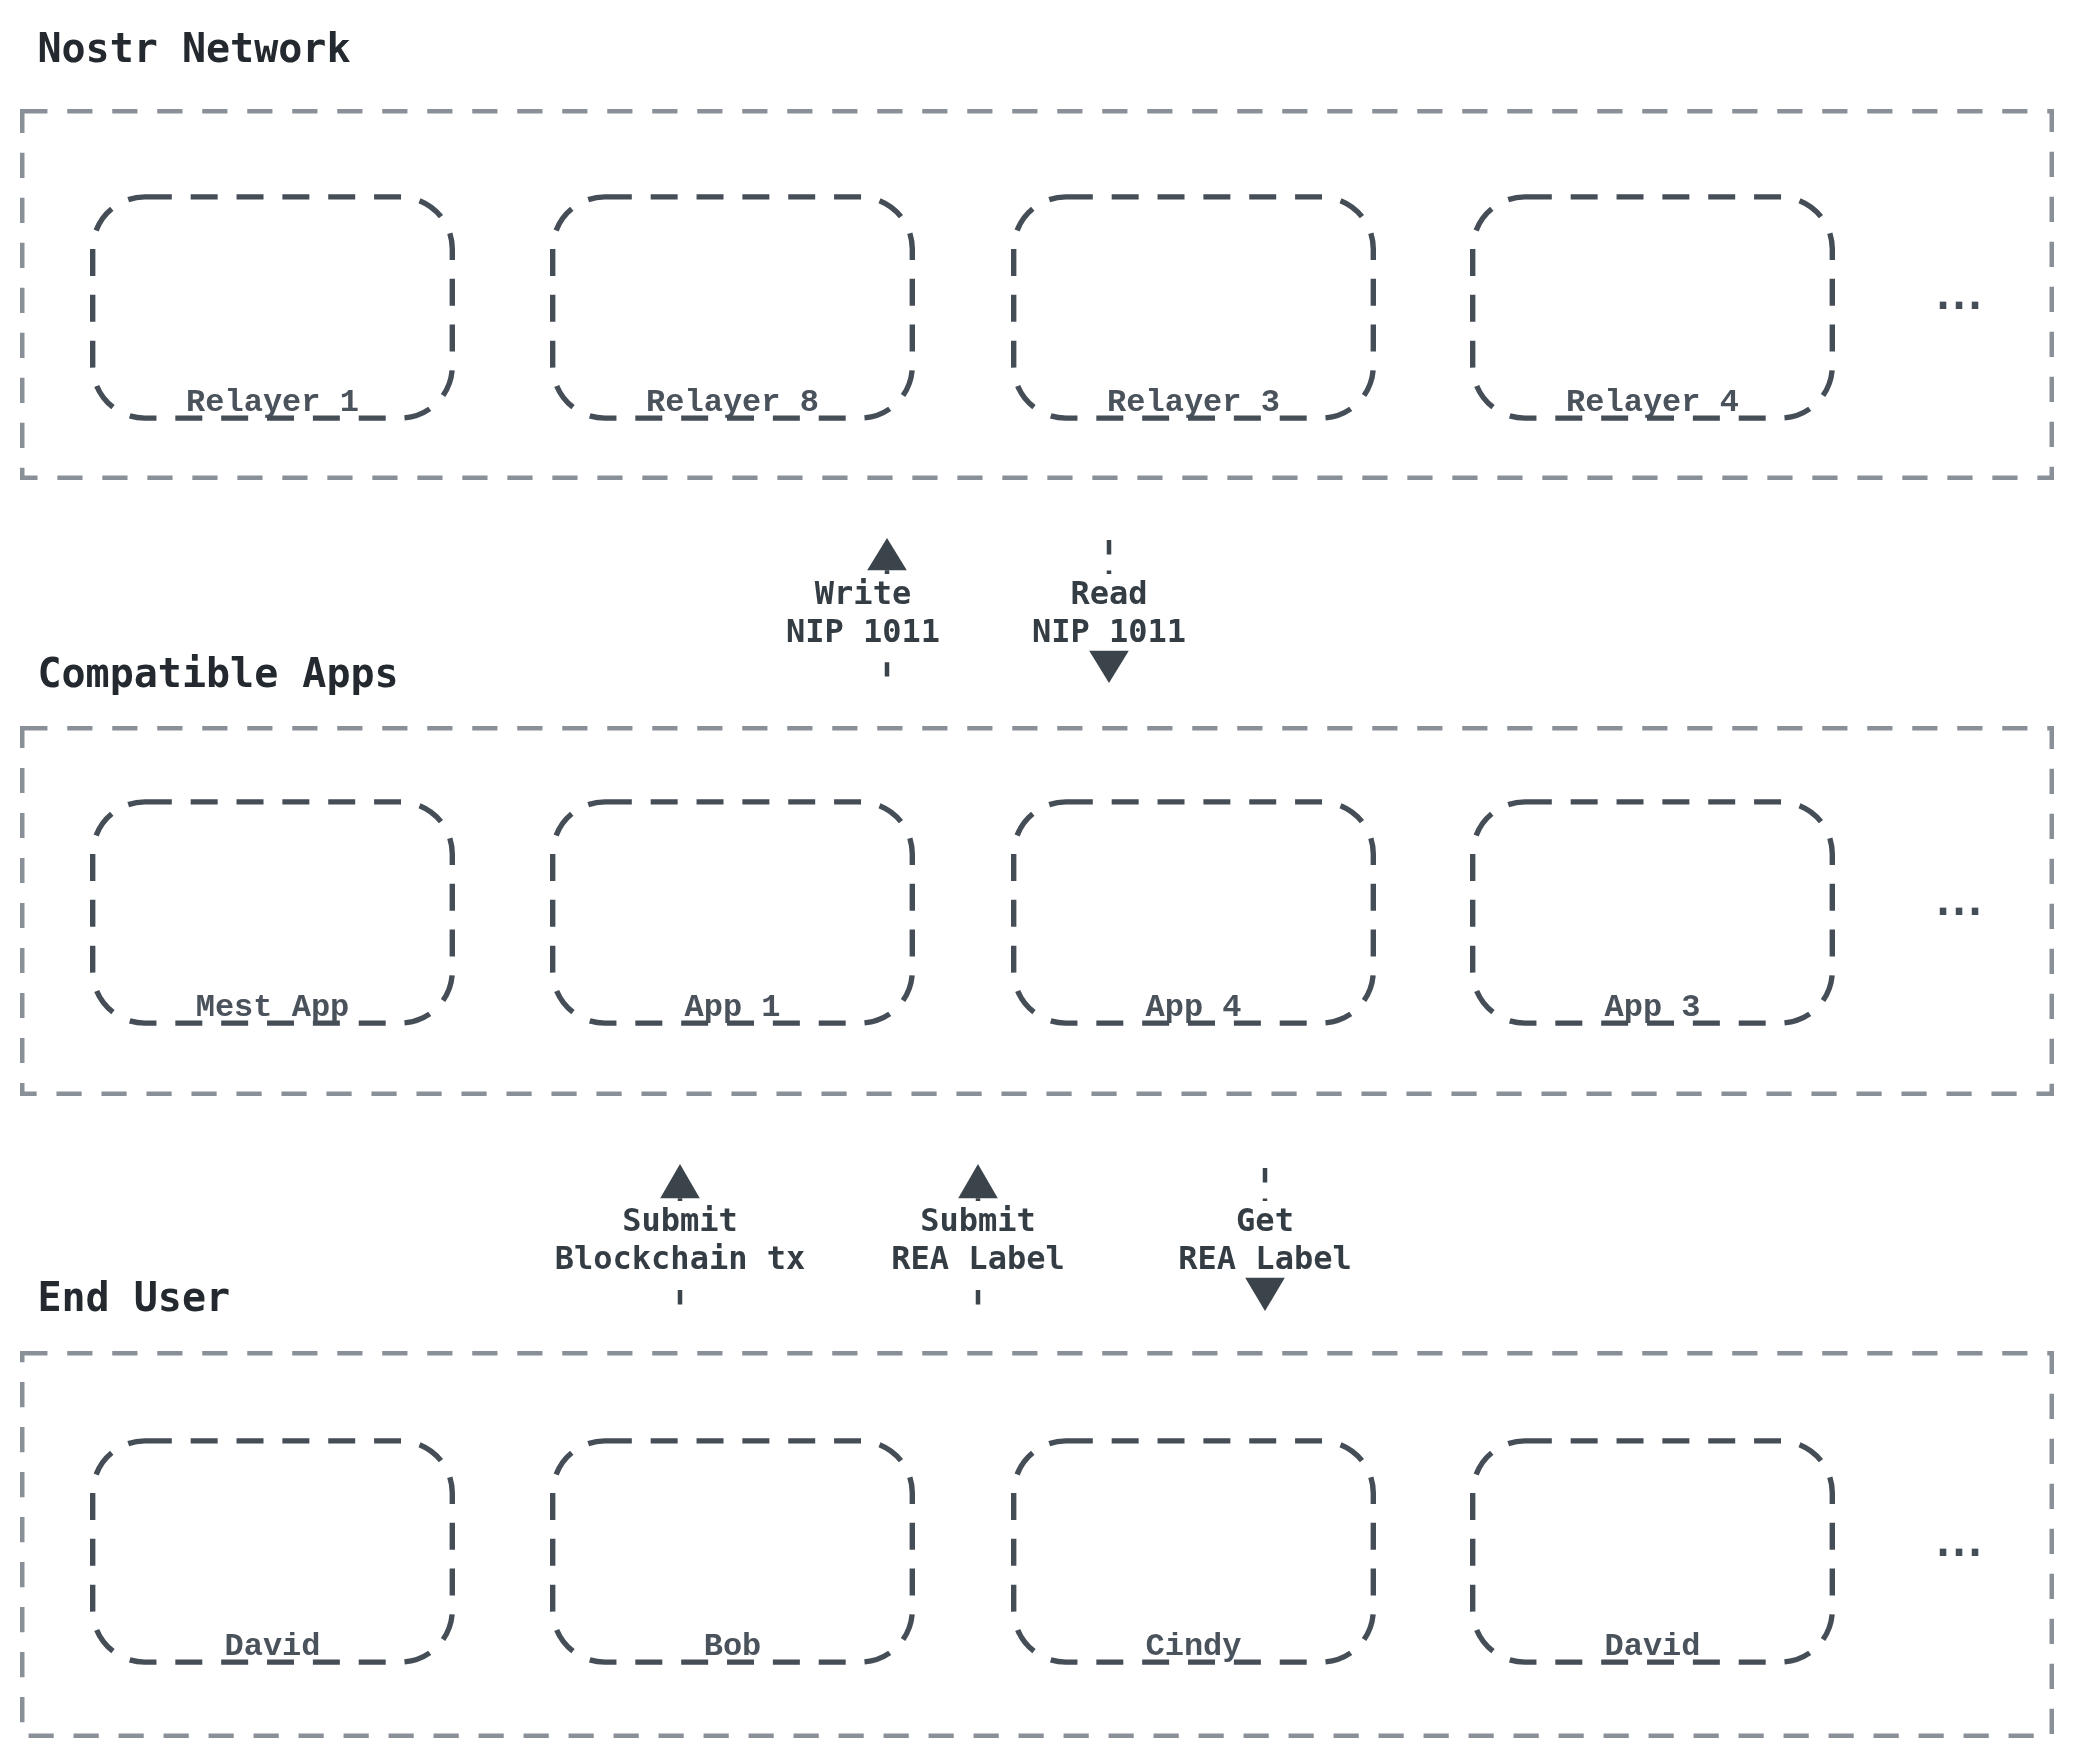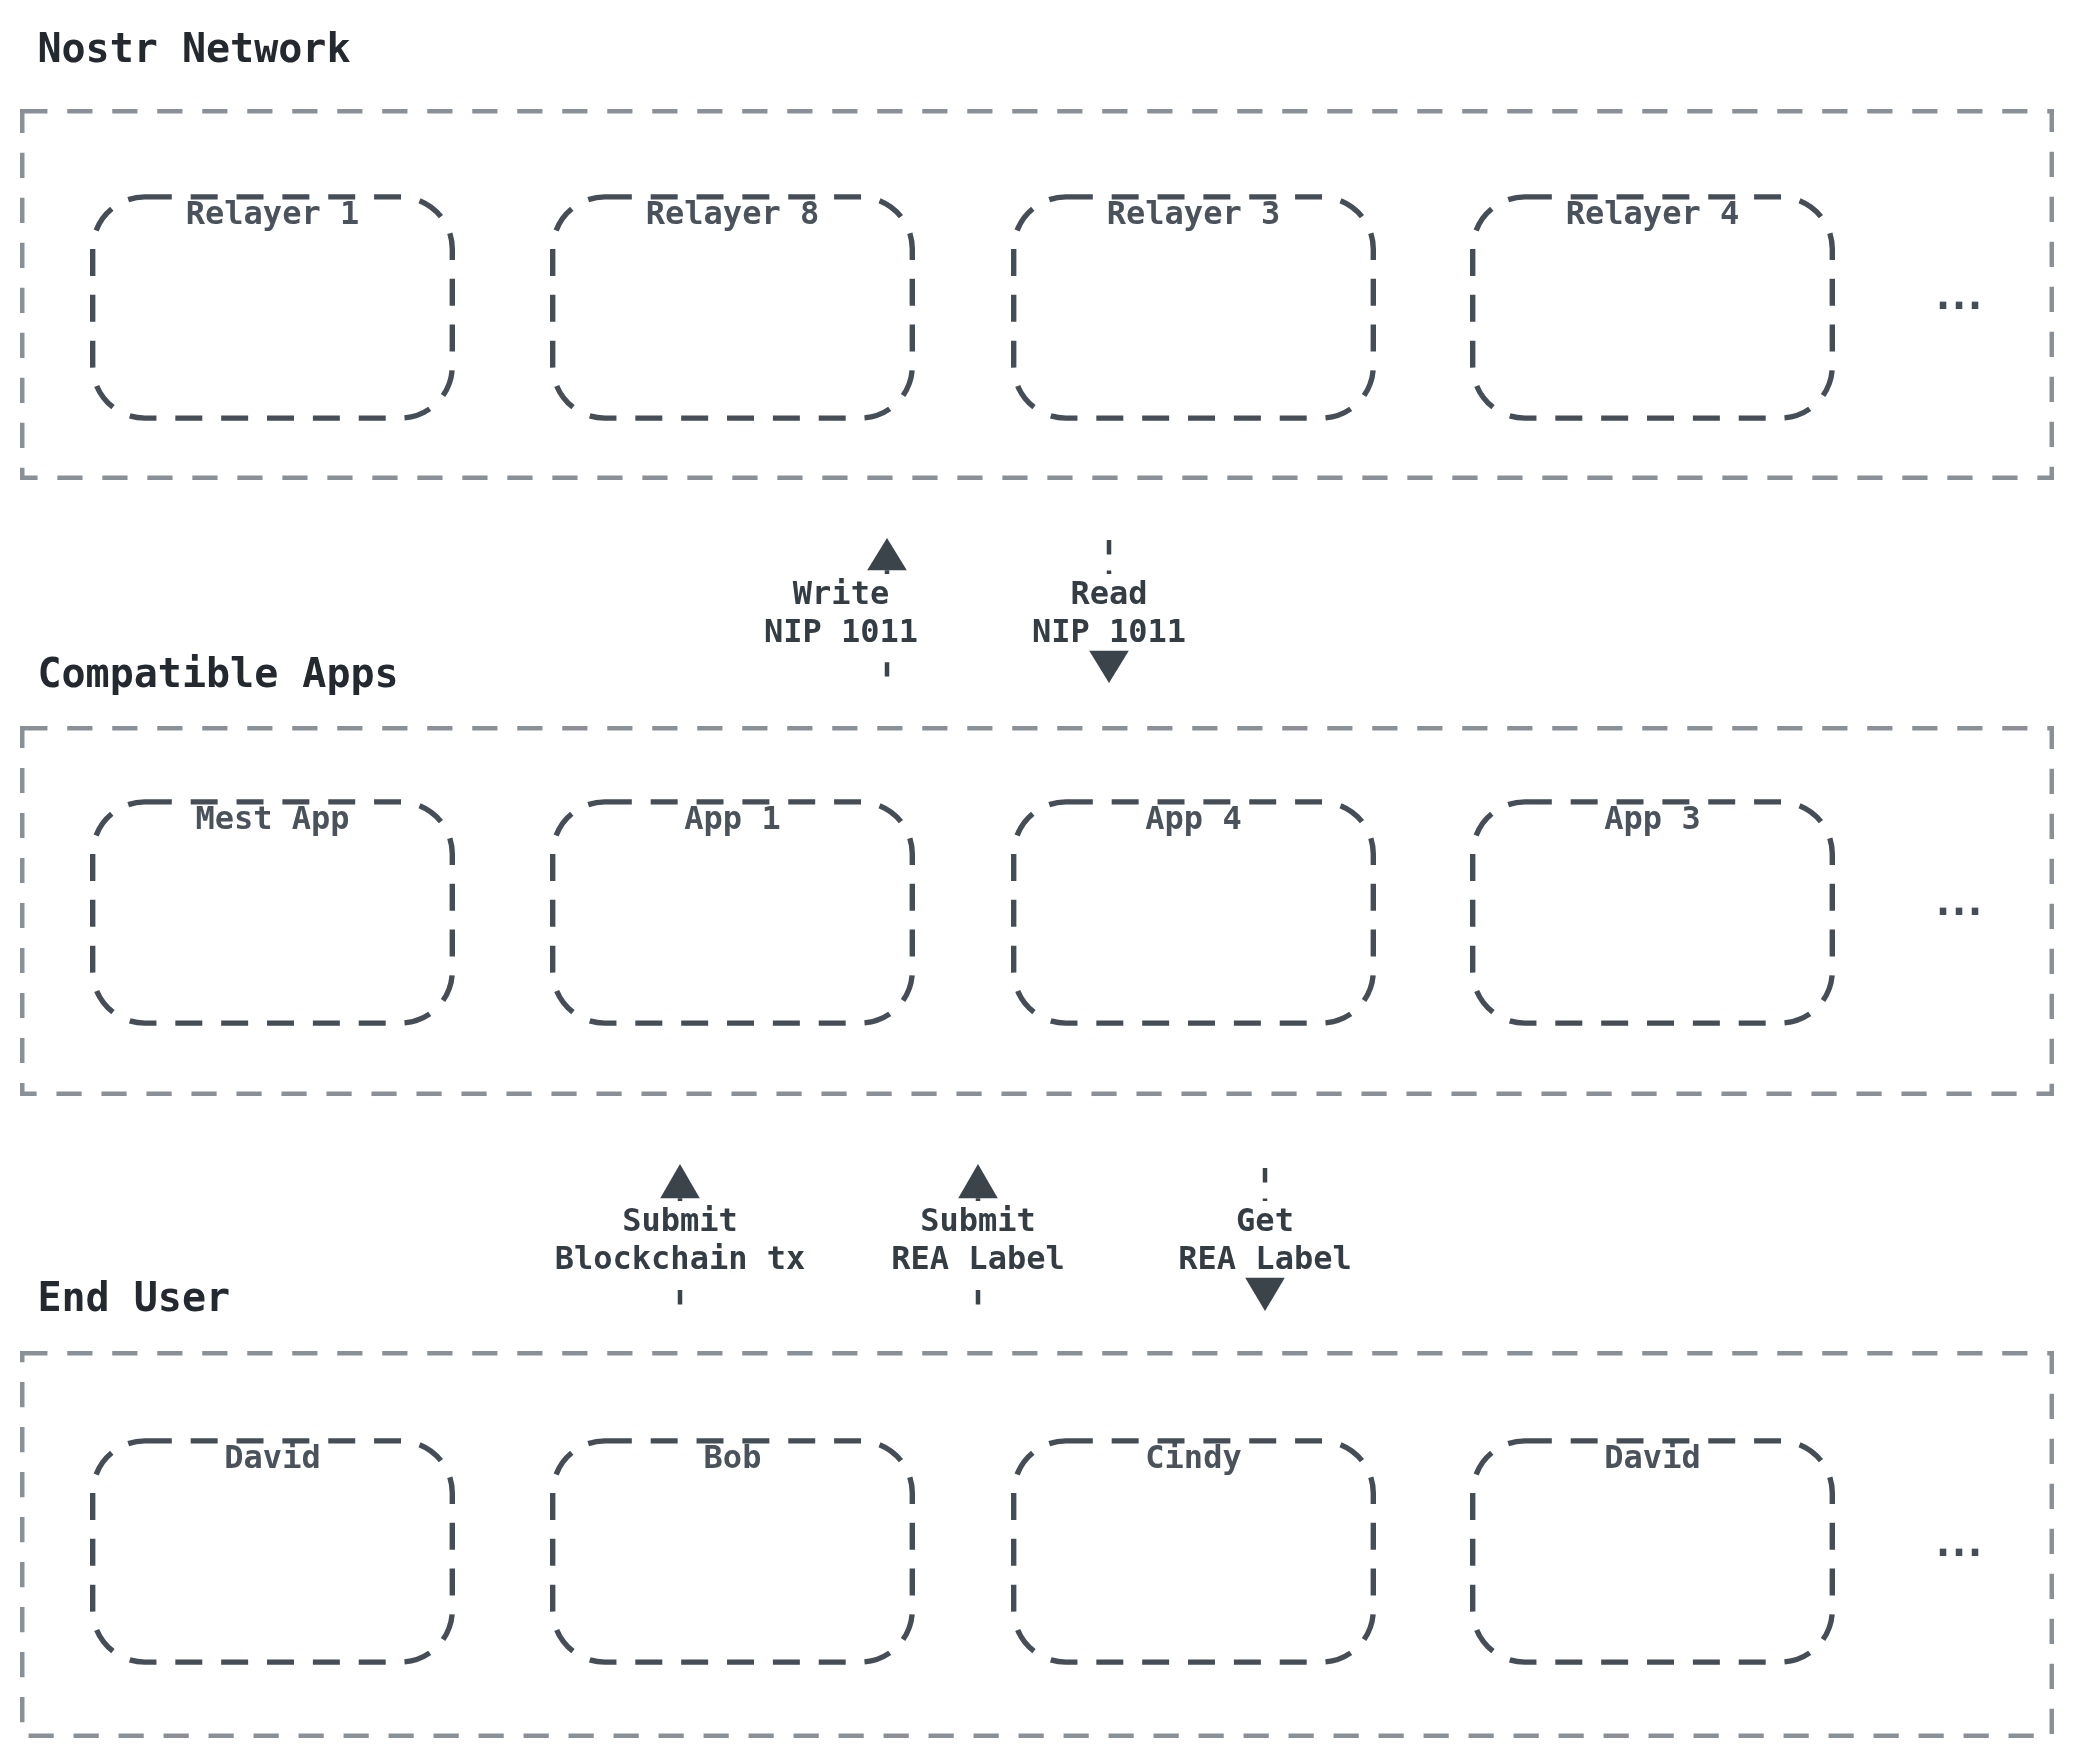--- a/index.html
+++ b/index.html
@@ -12,21 +12,21 @@
     position:absolute;left:23.4px;
     font-size:40px;line-height:40px;font-weight:700;color:#23292f;
     white-space:nowrap;
     margin-left:14px;
   }
   .tier-container{
     position:absolute;left:20px;width:2034px;
   }
   .node{
     position:absolute;width:365px;height:227px;
-    display:flex;align-items:flex-start;justify-content:center;
+    display:flex;align-items:flex-end;justify-content:center;font-family:Liberation Mono, monospace;
   }
   .node-label{
     font-size:32px;font-weight:700;color:#4a525b;white-space:nowrap;
   }
   .ellipsis{
     position:absolute;left:1955px;transform:translateX(-50%);
     font-size:40px;line-height:40px;font-weight:700;color:#454d57;
     letter-spacing:-0.2em;white-space:nowrap;
   }
   .edge-svg{position:absolute;}
@@ -79,21 +79,21 @@
 <div class="ellipsis" style="top:275px">...</div>
 
 <svg class="edge-svg" style="left:860px;top:537px" width="54" height="154" viewBox="0 0 60 171">
   <polygon class="tri" points="30,1 8,37 52,37"></polygon>
   <line class="eline" x1="30" y1="37" x2="30" y2="171"></line>
 </svg>
 <svg class="edge-svg" style="left:1082px;top:540px" width="54" height="144" viewBox="0 0 60 160">
   <line class="eline" x1="30" y1="0" x2="30" y2="123"></line>
   <polygon class="tri" points="30,159 8,123 52,123"></polygon>
 </svg>
-<div class="edge-label" style="left:841px;top:574px">
+<div class="edge-label" style="left:863px;top:574px">
   <div>Write</div>
   <div>NIP 1011</div>
 </div>
 <div class="edge-label" style="left:1109px;top:574px">
   <div>Read</div>
   <div>NIP 1011</div>
 </div>
 
 <div class="section-title" style="top:653px">Compatible Apps</div>
 

